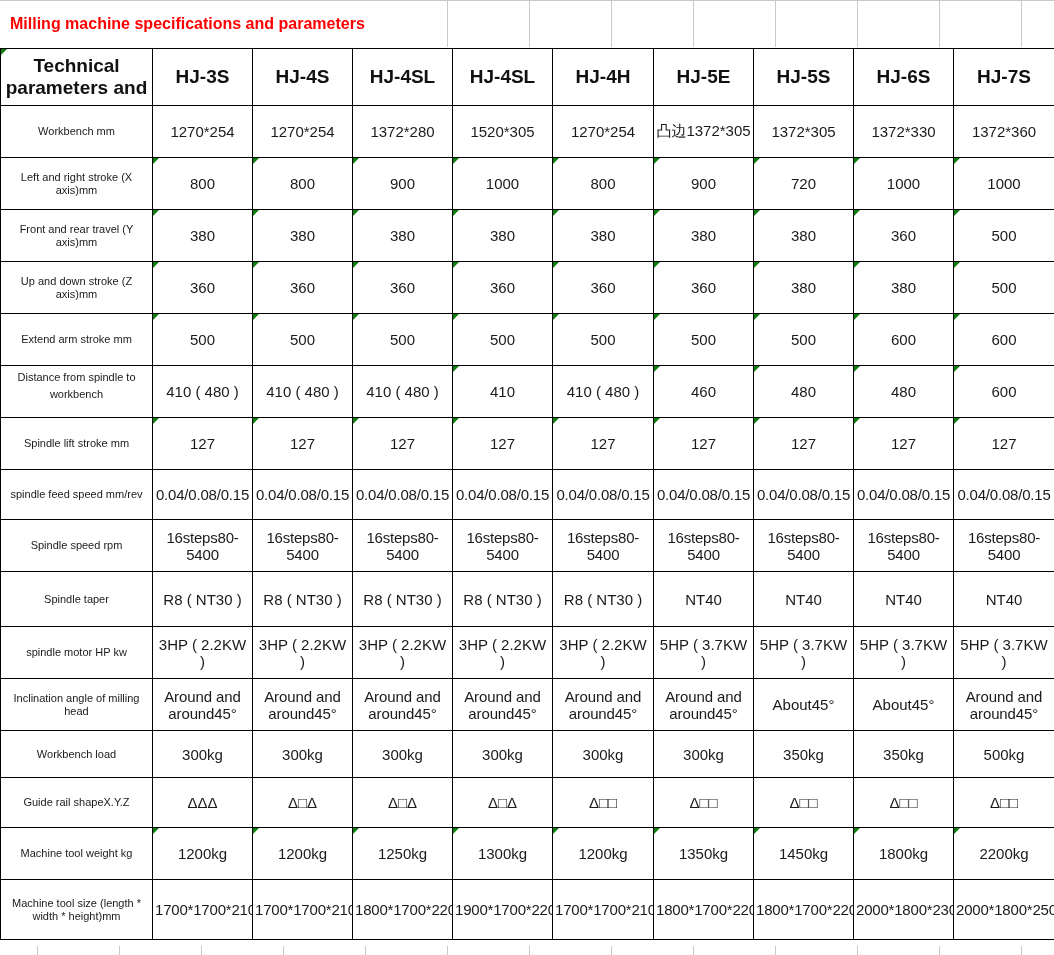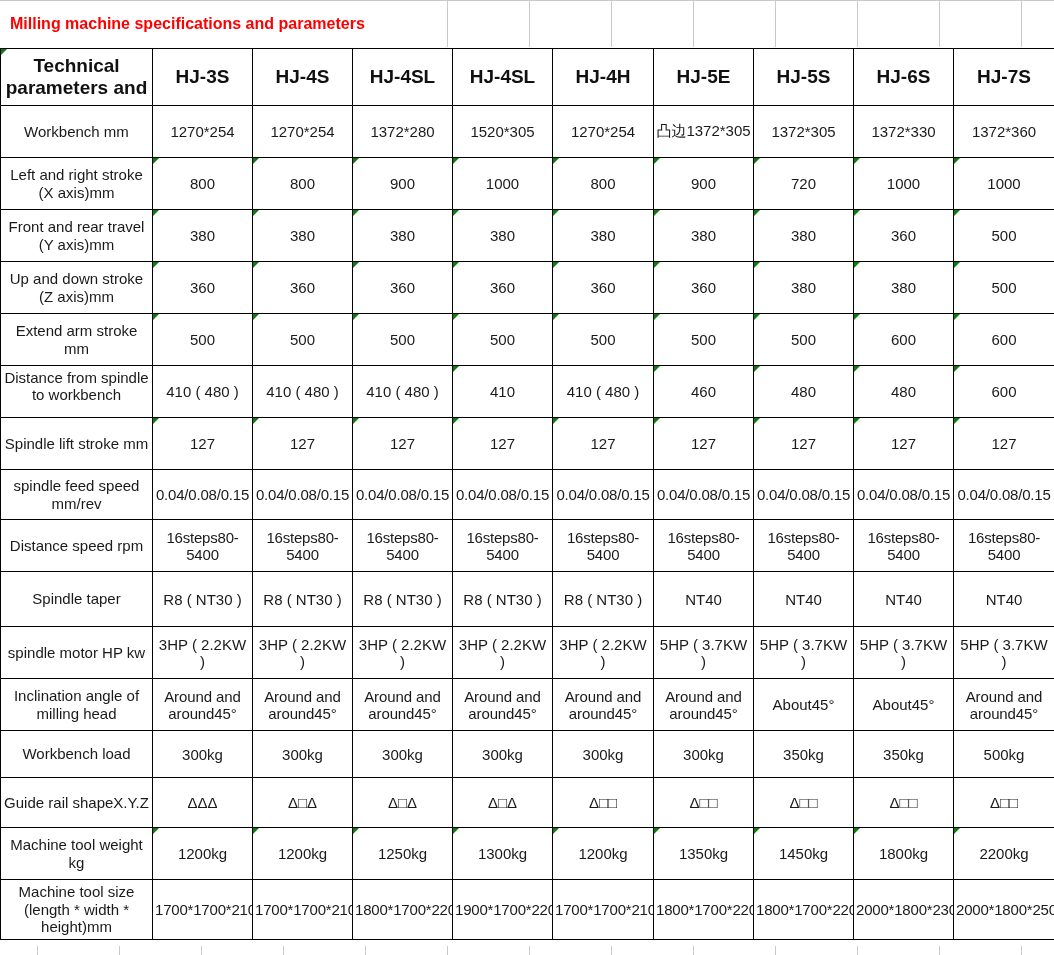--- a/index.html
+++ b/index.html
@@ -11,21 +11,21 @@
               color:var(--title-color,#ff0000);font-weight:bold;font-size:16px;white-space:nowrap;}
   .gridline-v{position:absolute;width:1px;background:var(--grid,#c9c9c9);}
   .title-band .gridline-v{top:1px;height:46px;}
   .bottom-band{position:absolute;left:0;top:946px;width:1054px;height:9px;background:#fff;}
   .bottom-band .gridline-v{top:0;height:9px;}
 
   table.spec{position:absolute;left:0;top:48px;width:1054px;border-collapse:collapse;table-layout:fixed;}
   table.spec th,table.spec td{border:1px solid var(--border,#000);text-align:center;vertical-align:middle;
       padding:0 2px;position:relative;font-size:15px;color:#1a1a1a;overflow:hidden;background:#fff;}
   table.spec thead th{font-weight:bold;font-size:19px;color:#111;}
-  table.spec th.rowlabel{font-weight:normal;font-size:15px;line-height:1.18;}
+  table.spec th.rowlabel{font-weight:normal;font-size:11px;line-height:1.18;}
   td.sz-small{font-size:12px;letter-spacing:-0.2px;}
   td.sz-medium{font-size:13px;}
   td.sz-tiny{font-size:9px;letter-spacing:-0.1px;}
   .flag::before{content:"";position:absolute;top:0;left:0;width:0;height:0;
       border-left:6px solid var(--flag,#0b7d0b);border-bottom:6px solid transparent;}
   .clip{height:40px;overflow:hidden;line-height:17px;margin-top:3px;}
 </style>
 </head>
 <body>
 
@@ -163,21 +163,21 @@
           <td class="sz-small">0.04/0.08/0.15</td>
           <td class="sz-small">0.04/0.08/0.15</td>
           <td class="sz-small">0.04/0.08/0.15</td>
           <td class="sz-small">0.04/0.08/0.15</td>
           <td class="sz-small">0.04/0.08/0.15</td>
           <td class="sz-small">0.04/0.08/0.15</td>
           <td class="sz-small">0.04/0.08/0.15</td>
           <td class="sz-small">0.04/0.08/0.15</td>
         </tr>
         <tr style="height: 52px;">
-          <th class="rowlabel">Distance speed rpm</th>
+          <th class="rowlabel">Spindle speed rpm</th>
           <td class="sz-small">16steps80-5400</td>
           <td class="sz-small">16steps80-5400</td>
           <td class="sz-small">16steps80-5400</td>
           <td class="sz-small">16steps80-5400</td>
           <td class="sz-small">16steps80-5400</td>
           <td class="sz-small">16steps80-5400</td>
           <td class="sz-small">16steps80-5400</td>
           <td class="sz-small">16steps80-5400</td>
           <td class="sz-small">16steps80-5400</td>
         </tr>

